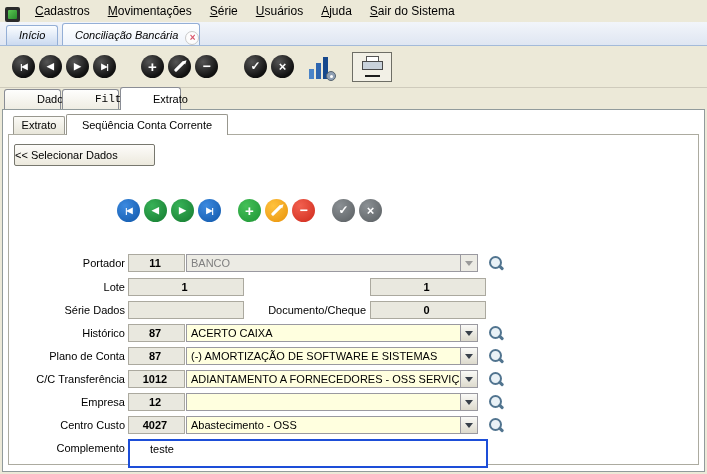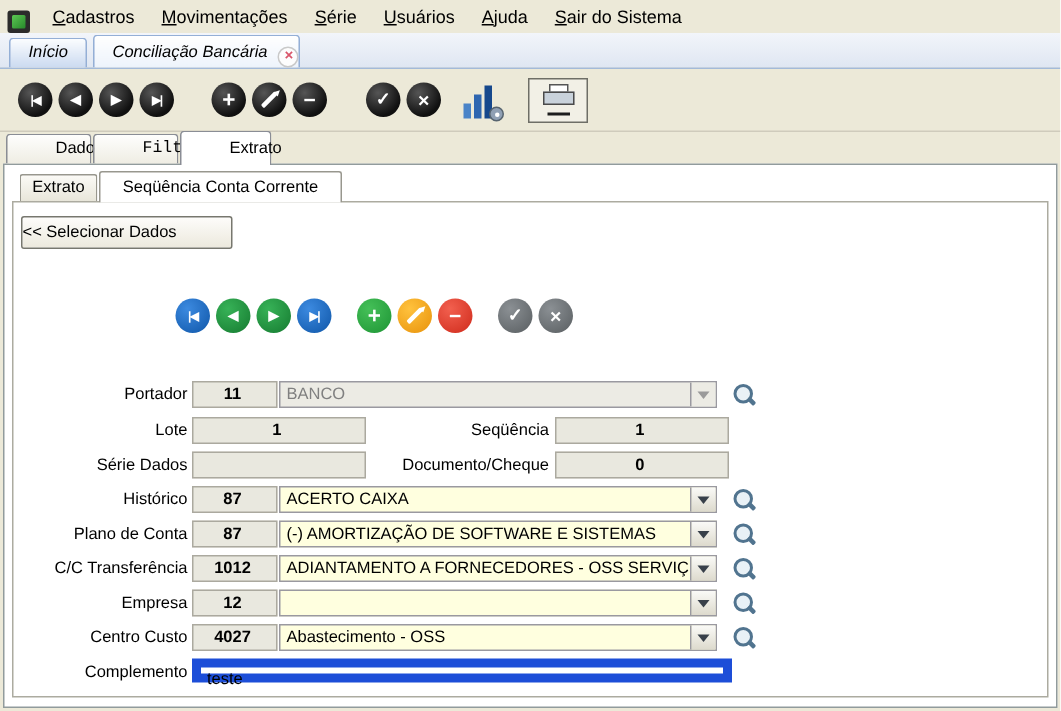--- a/index.html
+++ b/index.html
@@ -89,21 +89,21 @@
   .combo{position:absolute;left:186px;width:292px;height:18px;background:#FFFFDF;border:1px solid #9A99A0;line-height:16px;z-index:6;}
   .combo .combo-text{display:block;padding:0 20px 0 4px;height:32px;overflow:hidden;white-space:nowrap;}
   .combo-arrow{position:absolute;top:0;right:0;width:17px;height:16px;background:linear-gradient(#FAFAF7,#DDDACD);border-left:1px solid #9A99A0;}
   .combo-arrow::after{content:"";position:absolute;left:4px;top:6px;border:4px solid transparent;border-top:5px solid #38404a;}
   .combo.disabled{background:#ECEBE4;color:#808080;}
   .combo.disabled .combo-arrow{background:#ECEBE4;}
   .combo.disabled .combo-arrow::after{border-top-color:#9a9a9a;}
   .mag{position:absolute;left:487px;width:18px;height:18px;z-index:6;cursor:default;}
   .mag::before{content:"";position:absolute;left:2px;top:2px;width:9px;height:9px;border:2px solid #51748F;border-radius:50%;background:#E9F1F6;}
   .mag::after{content:"";position:absolute;left:11px;top:12px;width:6px;height:3px;background:#51748F;transform:rotate(45deg);border-radius:1px;}
-  .inputbox{position:absolute;left:128px;width:360px;height:16px;background:#fff;border:6px solid #1d4ed8;line-height:16px;padding:0 4px;z-index:6;}
+  .inputbox{position:absolute;left:128px;width:360px;height:29px;background:#fff;border:2px solid #1d4ed8;line-height:16px;padding:0 20px;z-index:6;}
 </style>
 </head>
 <body>
 
 <div class="app">
 
   <div class="menubar">
     <span class="app-logo"></span>
     <span class="menu-item">Cadastros</span>
     <span class="menu-item">Movimentações</span>
@@ -172,21 +172,20 @@
   <div class="lbl rt1">Portador</div>
   <div class="code rt1">11</div>
   <div class="combo disabled rt1">
     <span class="combo-text">BANCO</span>
     <span class="combo-arrow"></span>
   </div>
   <span class="mag rt1"></span>
 
   <div class="lbl rt2">Lote</div>
   <div class="code codewide rt2">1</div>
-  <div class="lbl2 rt2">Seqüência</div>
   <div class="code code2 rt2">1</div>
 
   <div class="lbl rt3">Série Dados</div>
   <div class="code codewide rt3"></div>
   <div class="lbl2 rt3">Documento/Cheque</div>
   <div class="code code2 rt3">0</div>
 
   <div class="lbl rt4">Histórico</div>
   <div class="code rt4">87</div>
   <div class="combo rt4">

